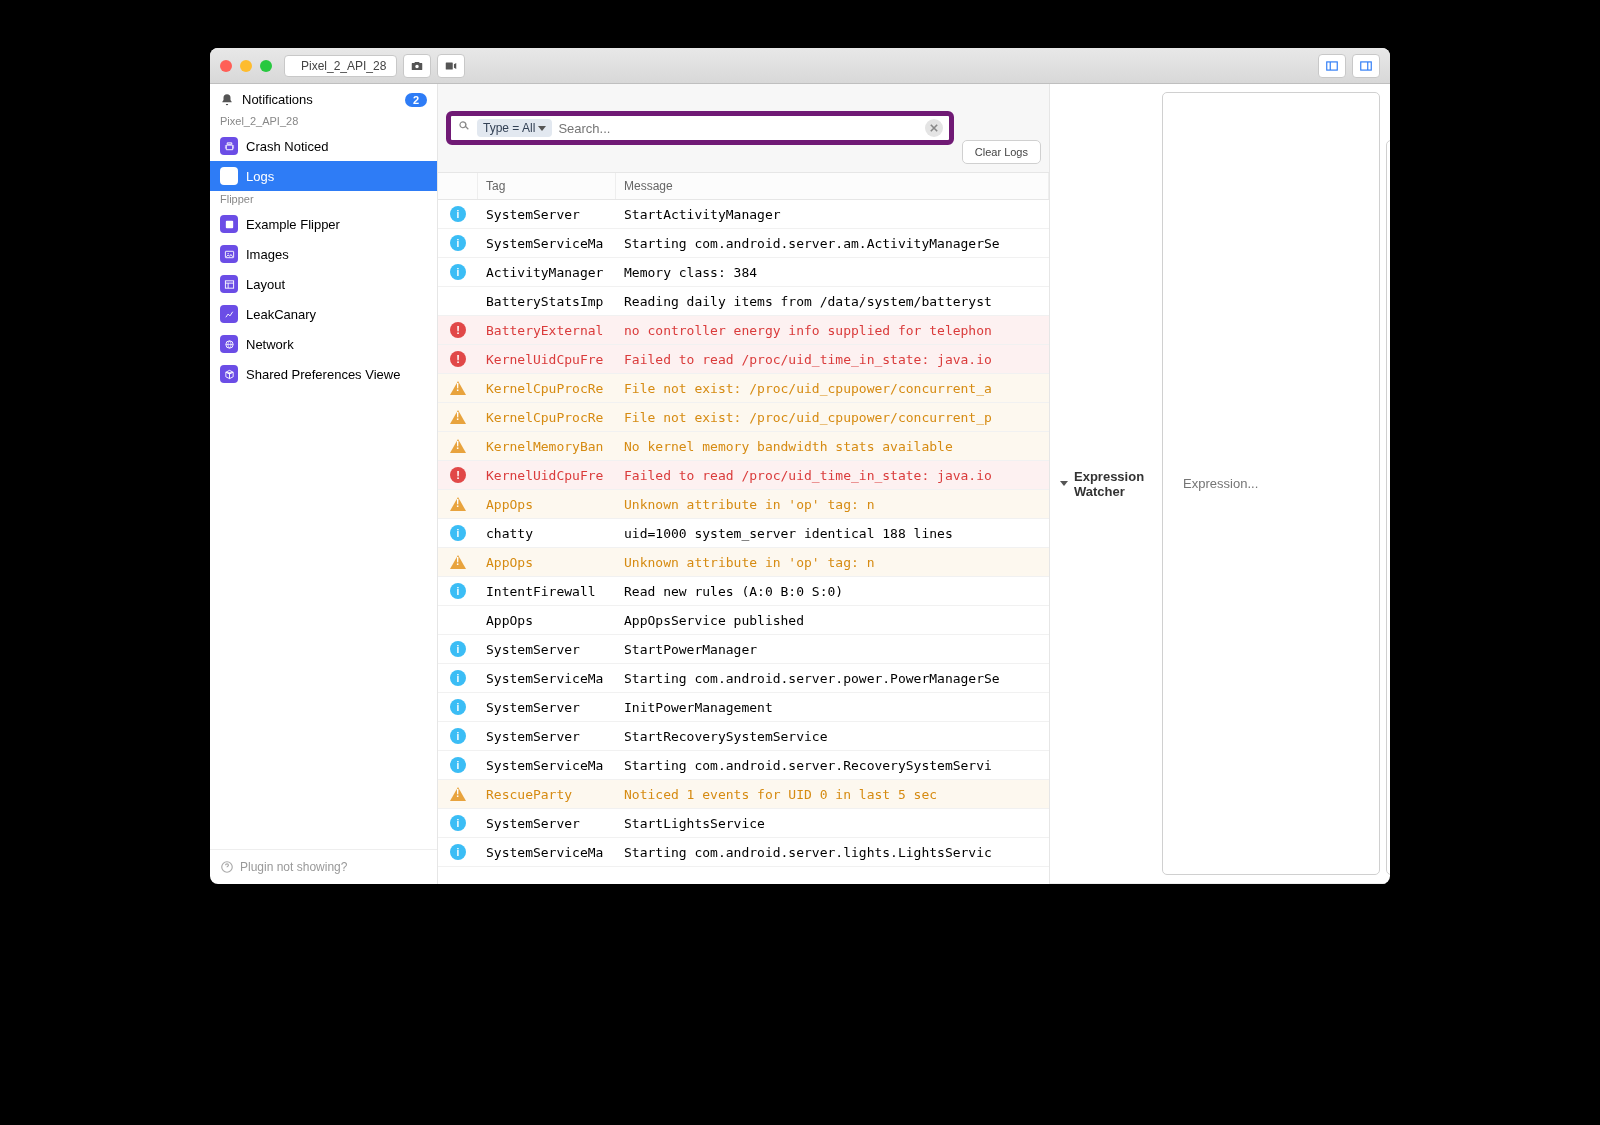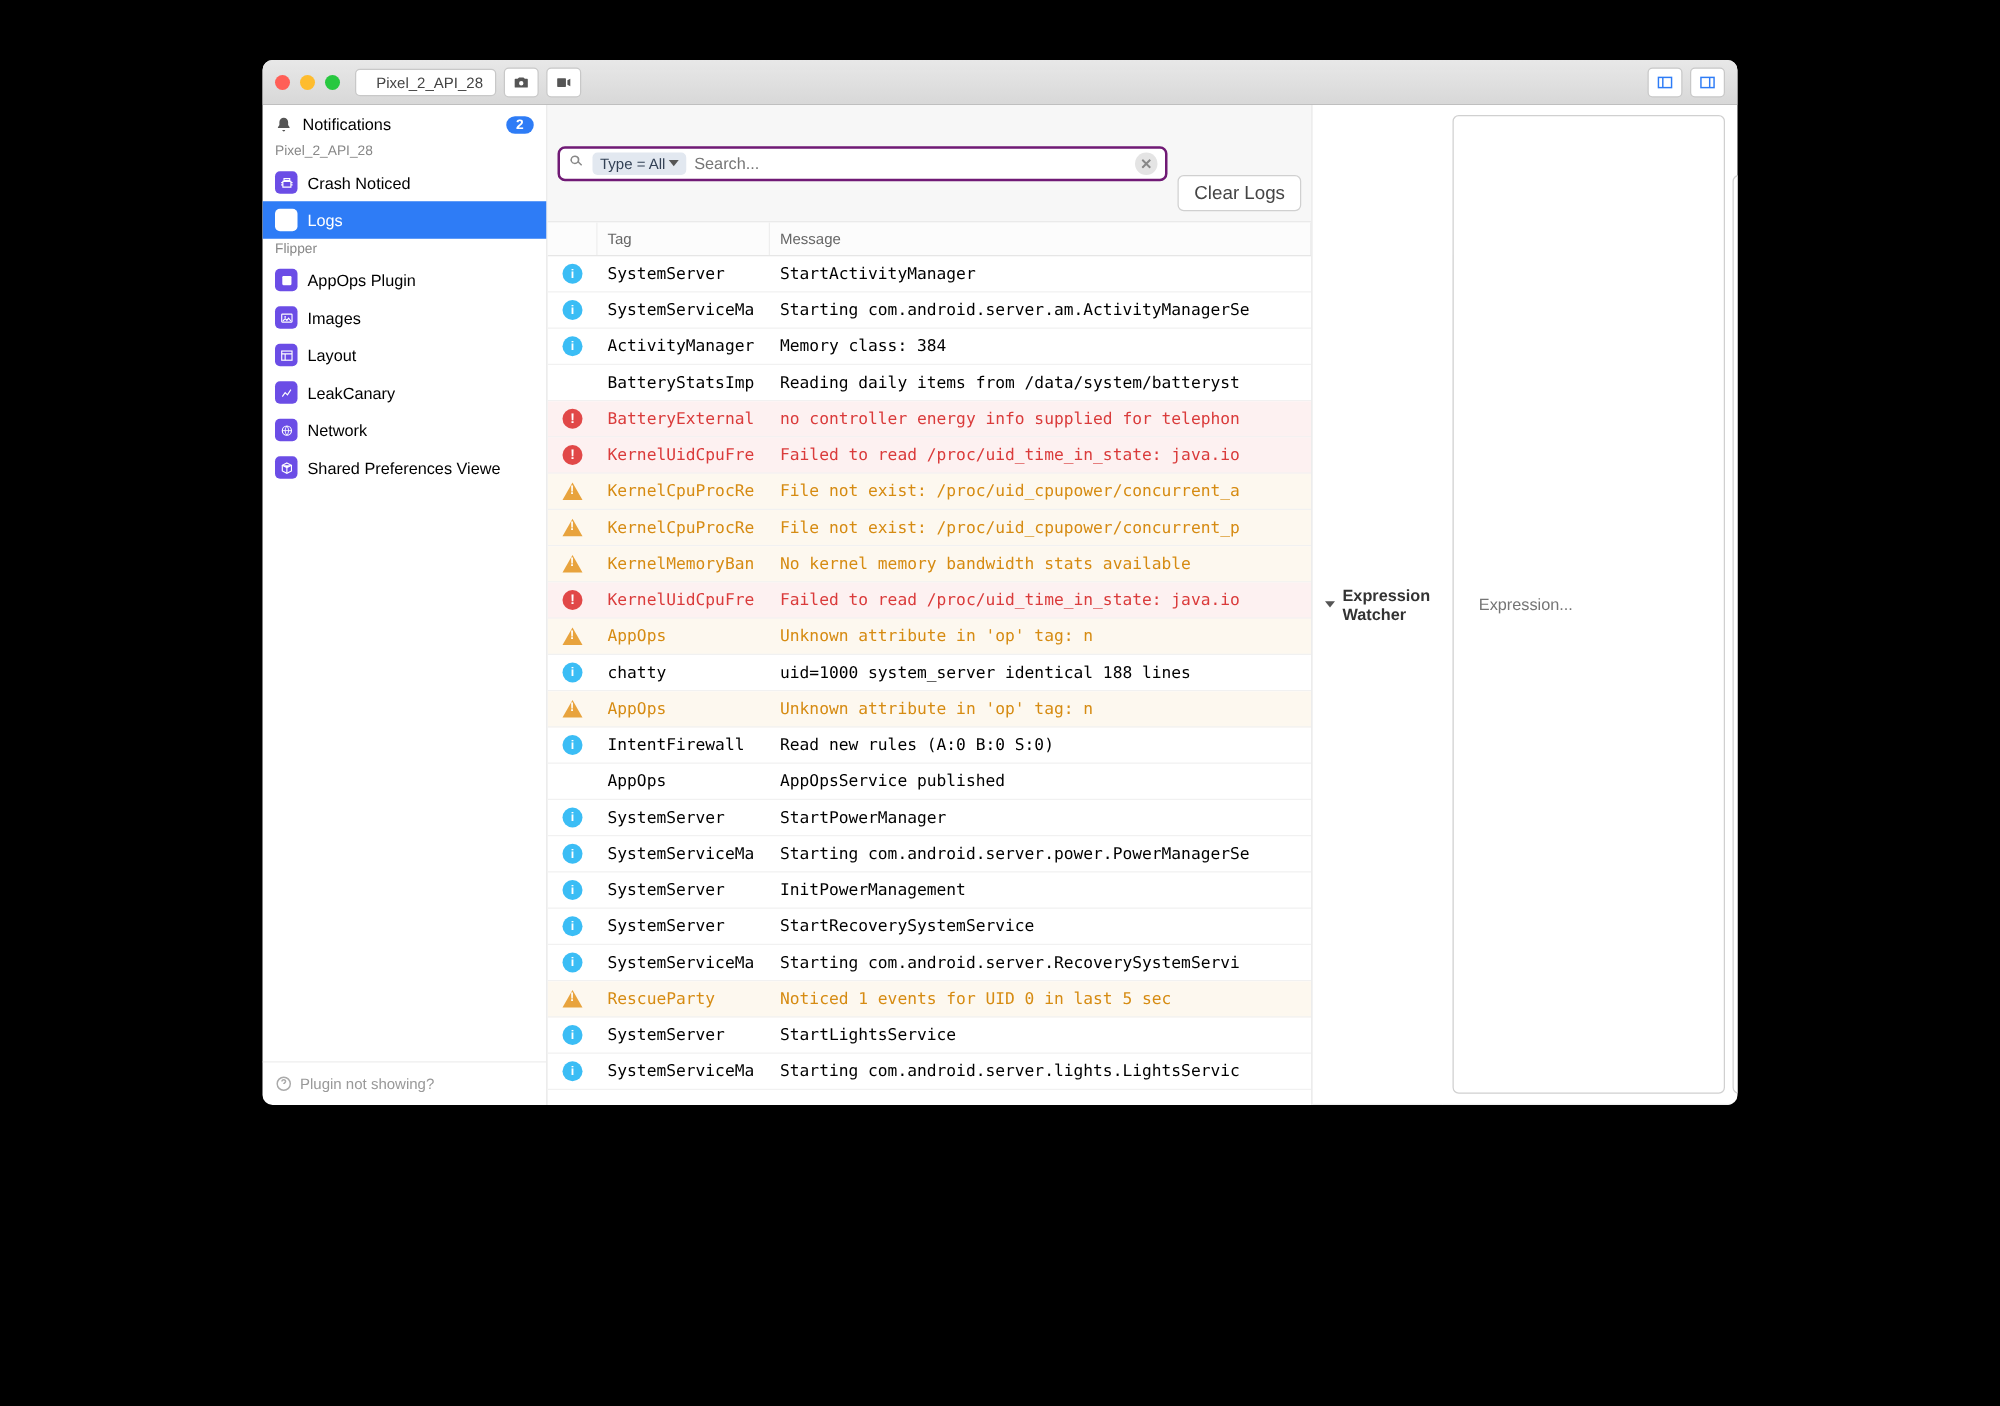--- a/index.html
+++ b/index.html
@@ -71,33 +71,33 @@
   margin-top:auto; padding:10px; font-size:12px; color:#999;
   display:flex;align-items:center;gap:6px; border-top:1px solid #eee;
 }
 .main { flex:1; display:flex; flex-direction:column; border-right:1px solid #e6e6e6; overflow:hidden; min-width:0; }
 .toolbar {
   display:flex; gap:8px; padding:8px; border-bottom:1px solid #e6e6e6;
   align-items:center; background:#f7f7f7;
 }
 .searchwrap {
   flex:1; display:flex; background:#fff;
-  border:2px solid #701a75; border-radius:6px; padding:3px 6px; gap:6px;
+  border:5px solid #701a75; border-radius:6px; padding:3px 6px; gap:6px;
 }
 .searchwrap svg{width:14px;height:14px;fill:#888}
 .filter-chip{
   background:#e2e8f0; border-radius:4px; padding:2px 6px; font-size:12px;
   color:#334155; display:flex; align-items:center; gap:3px;
 }
 .searchwrap input{border:none;outline:none;flex:1;font-size:13px;background:transparent}
 .clear-x{width:18px;height:18px;background:#e4e4e4;border-radius:50%;display:flex;align-items:center;justify-content:center;cursor:pointer}
 .clear-x svg{width:8px;height:8px;fill:#888}
 .btn{
   background:#fff;border:1px solid #d0d0d0;border-radius:5px;padding:5px 12px;
-  font-size:15px;cursor:pointer;color:#444;margin-top:48px;
+  font-size:11px;cursor:pointer;color:#444;margin-top:48px;
 }
 .table{flex:1;overflow:auto;}
 .thead{display:flex;border-bottom:1px solid #e6e6e6;font-size:12px;color:#666;background:#fcfcfc}
 .thead .th{padding:6px 8px;border-right:1px solid #eee}
 .th-icon{width:40px}
 .th-tag{width:138px}
 .th-msg{flex:1}
 .row{display:flex;border-bottom:1px solid #f1f1f1;font-size:13px;min-height:29px;align-items:center}
 .row.warn{background:#fdf8ef;color:#d68b12}
 .row.err{background:#fdf1f1;color:#da3b3b}
@@ -200,21 +200,21 @@
           </div>
         </div>
       <div class="side-sub">Flipper</div>
       <div id="flipper-items">
           <div class="side-item">
             <span class="picon">
               <svg viewBox="0 0 24 24">
                 <rect x="4" y="4" width="16" height="16" rx="2" fill="#fff"></rect>
               </svg>
             </span>
-            <span>AppOps Plugin</span>
+            <span>Example Flipper</span>
           </div>
           <div class="side-item">
             <span class="picon">
               <svg viewBox="0 0 24 24">
                 <rect x="3" y="5" width="18" height="14" rx="1" fill="none" stroke="#fff" stroke-width="2"></rect>
                 <circle cx="9" cy="10" r="1.5" fill="#fff"></circle>
                 <path d="M5 17l4-4 3 3 3-4 4 5" stroke="#fff" stroke-width="2" fill="none"></path>
               </svg>
             </span>
             <span>Images</span>

